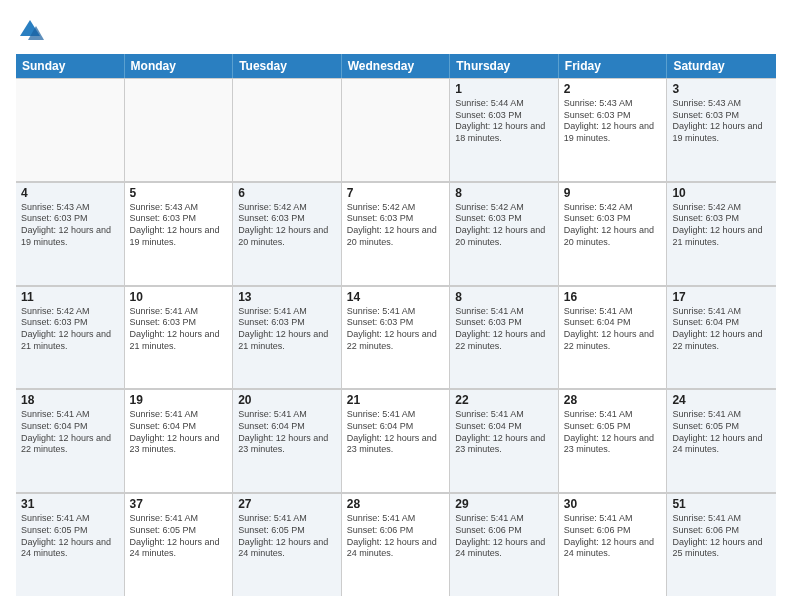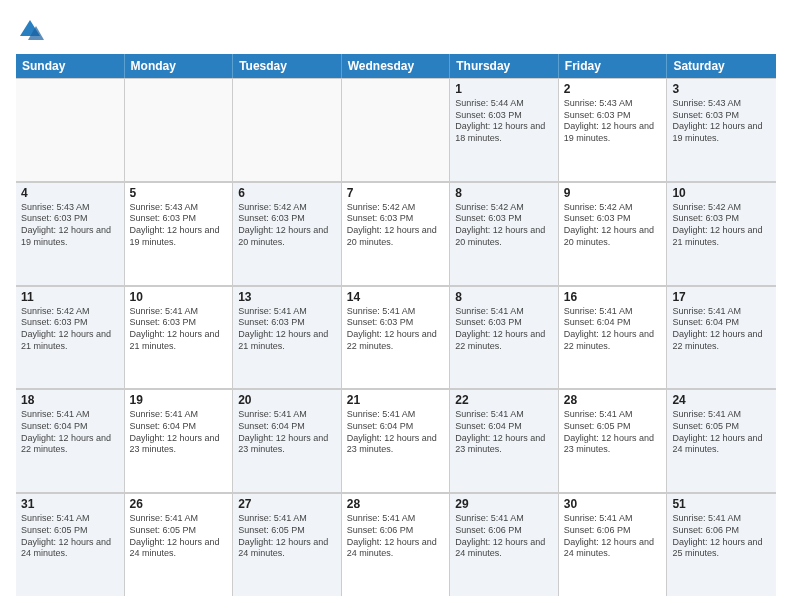--- a/index.html
+++ b/index.html
@@ -303,21 +303,21 @@
           </div>
         </div>
         <div class="cal-row">
           <div class="cal-cell shaded">
             <span class="day-num">31</span>
             <div class="day-info" style="white-space: pre-line;">Sunrise: 5:41 AM
 Sunset: 6:05 PM
 Daylight: 12 hours and 24 minutes.</div>
           </div>
           <div class="cal-cell">
-            <span class="day-num">26</span>
+            <span class="day-num">37</span>
             <div class="day-info" style="white-space: pre-line;">Sunrise: 5:41 AM
 Sunset: 6:05 PM
 Daylight: 12 hours and 24 minutes.</div>
           </div>
           <div class="cal-cell shaded">
             <span class="day-num">27</span>
             <div class="day-info" style="white-space: pre-line;">Sunrise: 5:41 AM
 Sunset: 6:05 PM
 Daylight: 12 hours and 24 minutes.</div>
           </div>

